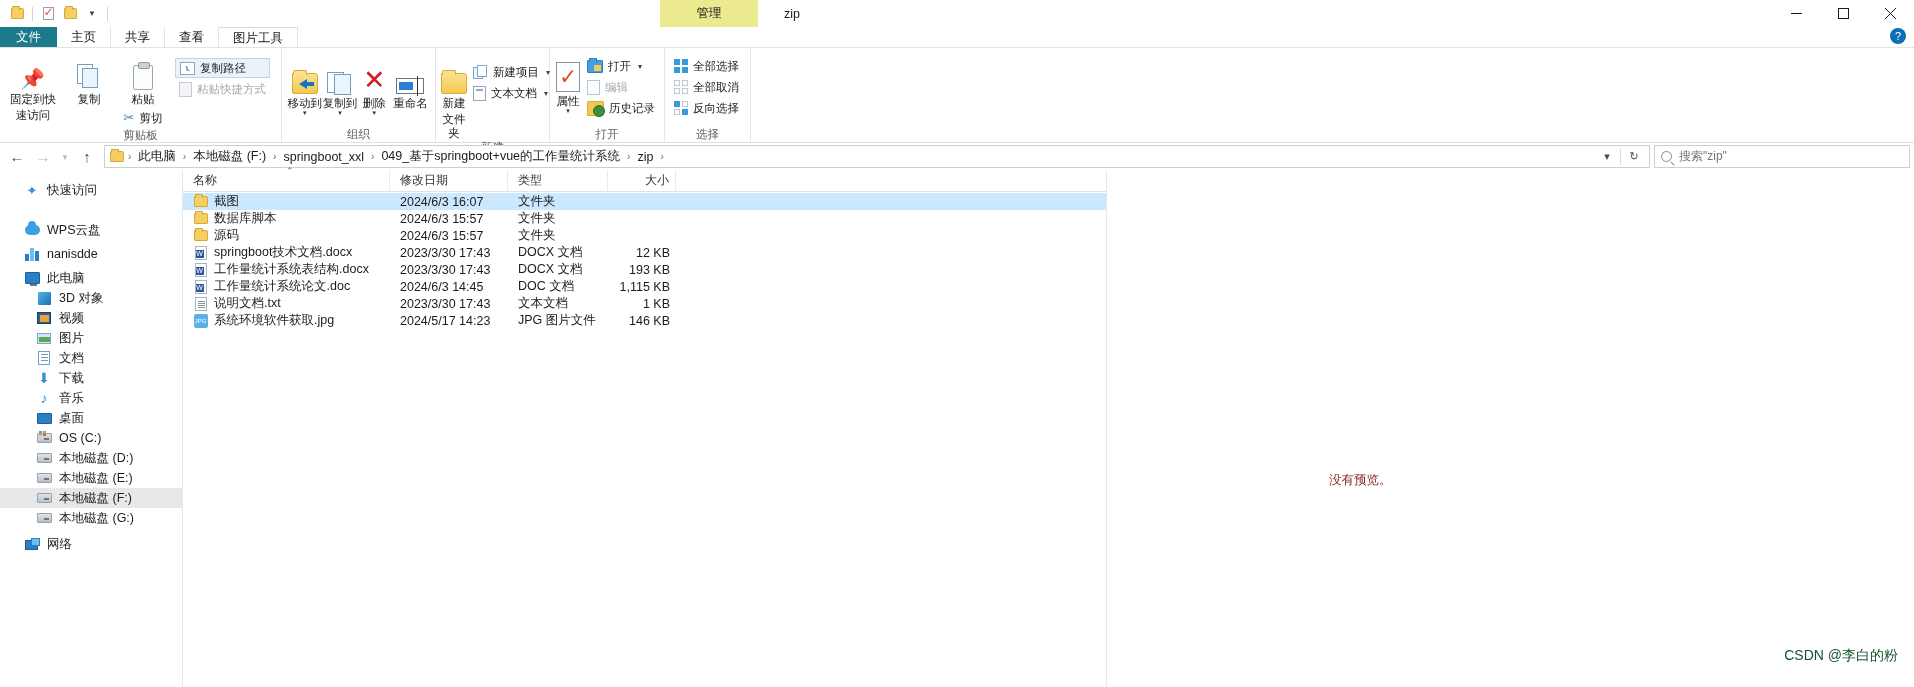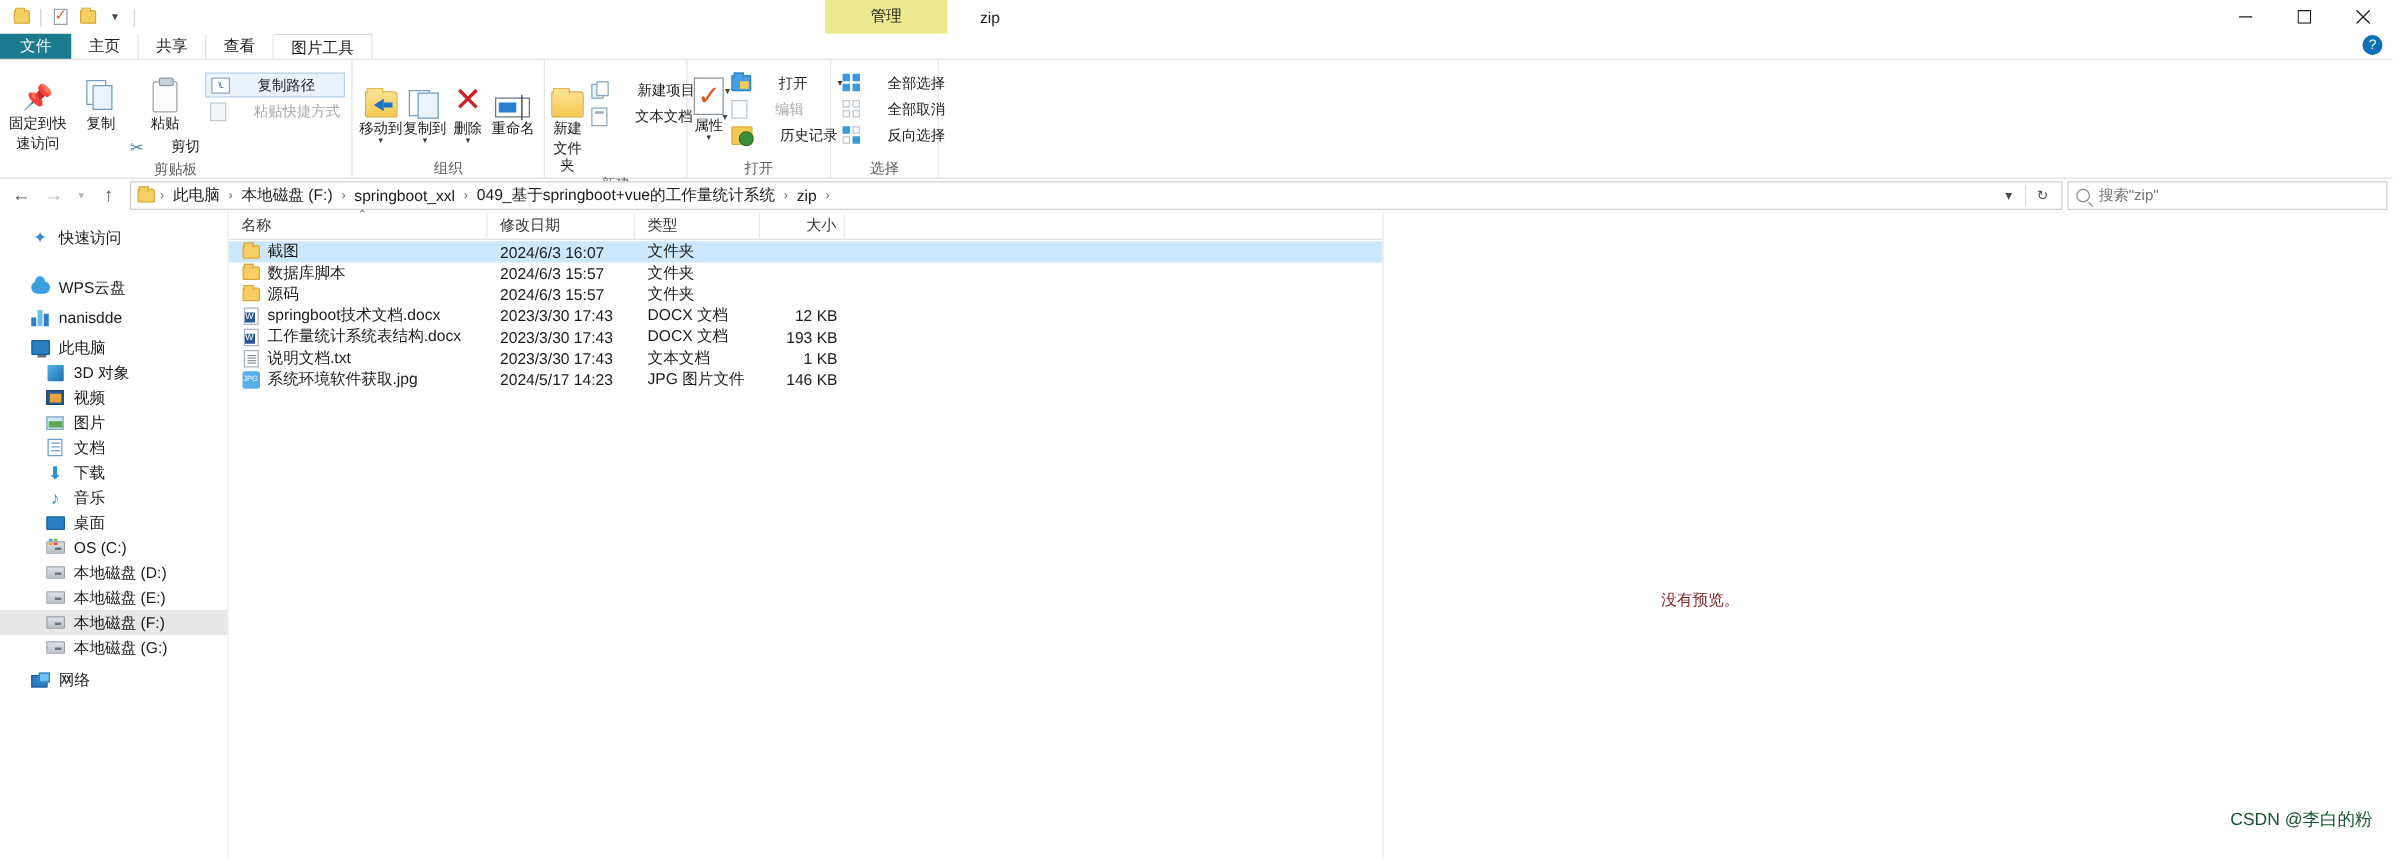--- a/index.html
+++ b/index.html
@@ -125,21 +125,21 @@
   .bigbtn {
     width: 56px; display:flex; flex-direction:column; align-items:center;
     padding-top: 4px; font-size:11.5px; color:#1b1b1b; line-height:14px;
     text-align:center; cursor:default;
   }
   .bigbtn .ico { height: 34px; display:flex; align-items:flex-end; justify-content:center; }
   .bigbtn .lbl { margin-top:2px; }
   .bigbtn .caret { font-size:7px; color:#333; line-height:6px; }
   .smallcol { display:flex; flex-direction:column; gap:1px; padding-top: 6px; }
   .smallbtn {
-    display:flex; align-items:center; gap:22px; height:20px;
+    display:flex; align-items:center; gap:5px; height:20px;
     font-size:11.5px; color:#1b1b1b; padding: 0 4px; white-space:nowrap;
   }
   .smallbtn.boxed { border:1px solid #bcd6ea; background:#eaf3fb; }
   .smallbtn.dim { color:#a9a9a9; }
   .smallbtn .caret { font-size:8px; color:#444; margin-left:2px; }
   .folder-lg {
     width: 26px; height: 21px; background: linear-gradient(#fbe08f,#f3c94f);
     border:1px solid #d9ad3b; border-radius:1px 3px 2px 2px; position:relative;
   }
   .folder-lg::before{
@@ -832,20 +832,31 @@
             </span>
             <span>工作量统计系统表结构.docx</span>
           </span>
         <span class="c-date">2023/3/30 17:43</span>
         <span class="c-type">DOCX 文档</span>
         <span class="c-size">193 KB</span>
       </div>
       <div class="frow">
         <span class="c-name">
             <span class="fico">
+              <span class="f-word"></span>
+            </span>
+            <span>工作量统计系统论文.doc</span>
+          </span>
+        <span class="c-date">2024/6/3 14:45</span>
+        <span class="c-type">DOC 文档</span>
+        <span class="c-size">1,115 KB</span>
+      </div>
+      <div class="frow">
+        <span class="c-name">
+            <span class="fico">
               <span class="f-txt"></span>
             </span>
             <span>说明文档.txt</span>
           </span>
         <span class="c-date">2023/3/30 17:43</span>
         <span class="c-type">文本文档</span>
         <span class="c-size">1 KB</span>
       </div>
       <div class="frow">
         <span class="c-name">

